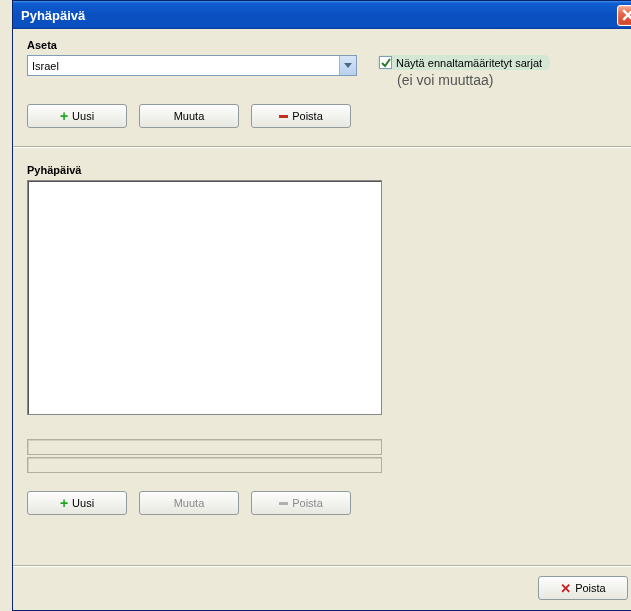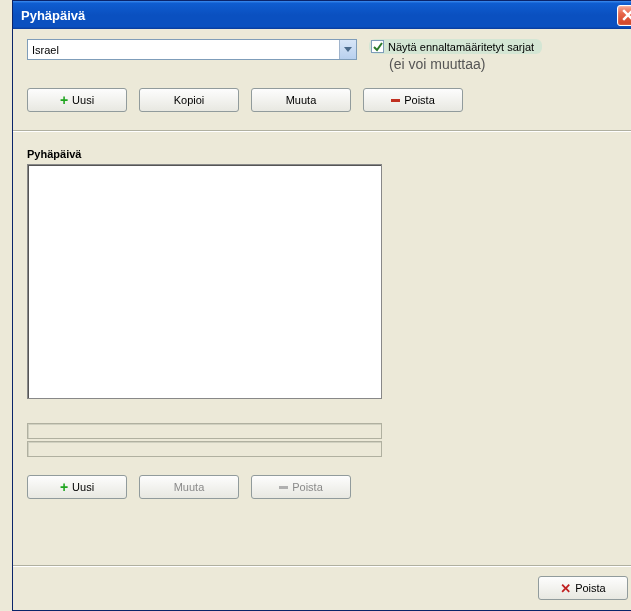--- a/index.html
+++ b/index.html
@@ -54,21 +54,21 @@
   gap: 6px;
 }
 .section-label {
   font-weight: bold;
   font-size: 11px;
   color: #000;
   margin-bottom: 4px;
 }
 .row1 {
   display: flex;
-  gap: 12px;
+  gap: 20px;
   align-items: flex-start;
 }
 .select-wrap {
   position: relative;
   width: 330px;
 }
 .select-field {
   width: 100%;
   height: 21px;
   border: 1px solid #7f9db9;
@@ -213,20 +213,21 @@
     <span class="title">Pyhäpäivä</span>
     <div class="close-btn">
       <svg viewBox="0 0 10 10">
           <path d="M1 1 L9 9 M9 1 L1 9" stroke="#fff" stroke-width="2" fill="none"></path>
         </svg>
     </div>
   </div>
 
   <div class="content">
     <div>
+      <div class="section-label">Aseta</div>
 
       <div class="row1">
         <div class="select-wrap">
           <div class="select-field">Israel</div>
           <div class="select-arrow">
             <svg width="8" height="5" viewBox="0 0 8 5">
                 <path d="M0 0 L8 0 L4 5 Z" fill="#4a6a8a"></path>
               </svg>
           </div>
         </div>
@@ -243,23 +244,20 @@
           <div class="hint">(ei voi muuttaa)</div>
         </div>
       </div>
 
       <div class="btn-row">
         <div class="btn">
           <span class="plus-icon">+</span>
           <span>Uusi</span>
         </div>
         <div class="btn">
-          <span>Kopioi</span>
-        </div>
-        <div class="btn">
           <span>Muuta</span>
         </div>
         <div class="btn">
           <span class="minus-icon"></span>
           <span>Poista</span>
         </div>
       </div>
     </div>
 
     <div class="divider"></div>

